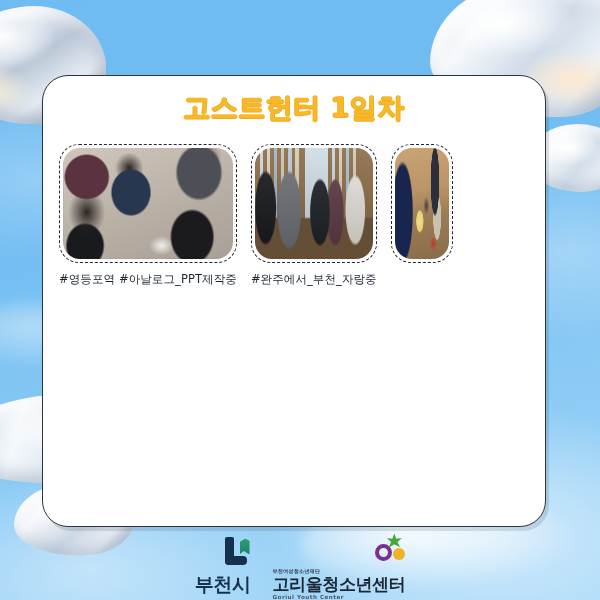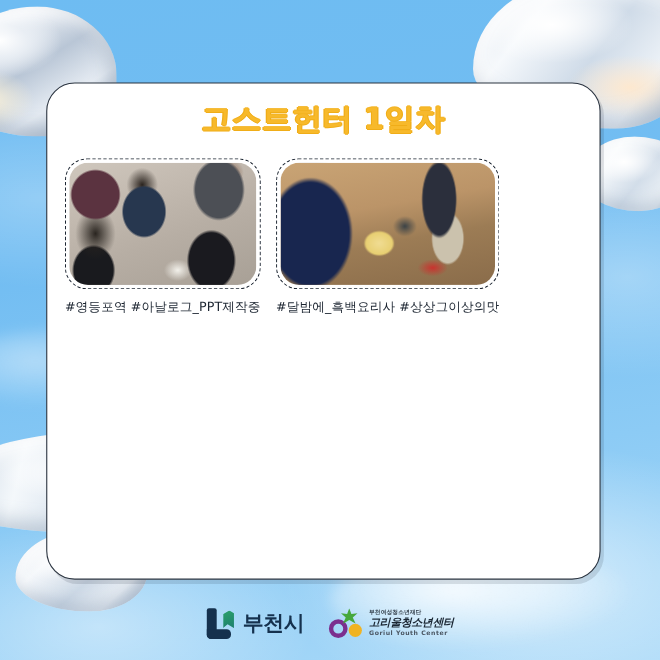--- a/index.html
+++ b/index.html
@@ -231,21 +231,21 @@
   #footer {
     position: absolute;
     left: 0; right: 0; bottom: 8px;
     height: 50px;
     display: flex;
     align-items: center;
     justify-content: center;
     gap: 22px;
     z-index: 6;
   }
-  .logo { display: flex; align-items: center; gap: 7px; }
+  .logo { display: flex; align-items: flex-end; gap: 7px; flex-direction: column; }
 
   .bc-mark { position: relative; width: 26px; height: 28px; }
   .bc-mark .bar {
     position: absolute; left: 0; top: 0;
     width: 9px; height: 28px;
     background: #15314e;
     border-radius: 2px 2px 4px 4px;
   }
   .bc-mark .hook {
     position: absolute; left: 0; bottom: 0;
@@ -284,21 +284,21 @@
     background: #46a83c;
     clip-path: polygon(50% 0,62% 32%,97% 28%,70% 52%,86% 86%,50% 66%,14% 88%,30% 52%,3% 28%,38% 32%);
   }
   .gy-text { display: flex; flex-direction: column; line-height: 1; gap: 2px; }
   .gy-sub {
     font-family: "DejaVu Sans", sans-serif;
     font-size: 5.2px; font-weight: bold; color: #2e3a45; letter-spacing: .1px;
   }
   .gy-main {
     font-family: "DejaVu Sans", sans-serif;
-    font-size: 10px; font-weight: bold; color: #1b2734; letter-spacing: -.4px; font-style: italic;
+    font-size: 17px; font-weight: bold; color: #1b2734; letter-spacing: -.4px;
   }
   .gy-en {
     font-family: "DejaVu Sans", sans-serif;
     font-size: 5.6px; font-weight: bold; color: #4a5663; letter-spacing: .5px;
   }
 </style>
 </head>
 <body>
 
 <div id="poster">
@@ -319,27 +319,32 @@
 
     <div class="grid">
 
       <div class="cell">
         <div class="frame">
           <div class="photo p1"></div>
         </div>
         <div class="caption">#영등포역 #아날로그_PPT제작중</div>
       </div>
 
+      <div class="cell">
+        <div class="frame">
+          <div class="photo p2"></div>
+        </div>
+        <div class="caption">#완주에서_부천_자랑중</div>
+      </div>
 
 
       <div class="cell">
         <div class="frame">
           <div class="photo p4"></div>
         </div>
-        <div class="caption">#달밤에_흑백요리사 #상상그이상의맛</div>
       </div>
 
     </div>
   </div>
 
   <div id="footer">
 
     <div class="logo">
       <span class="bc-mark">
         <span class="bar"></span>

